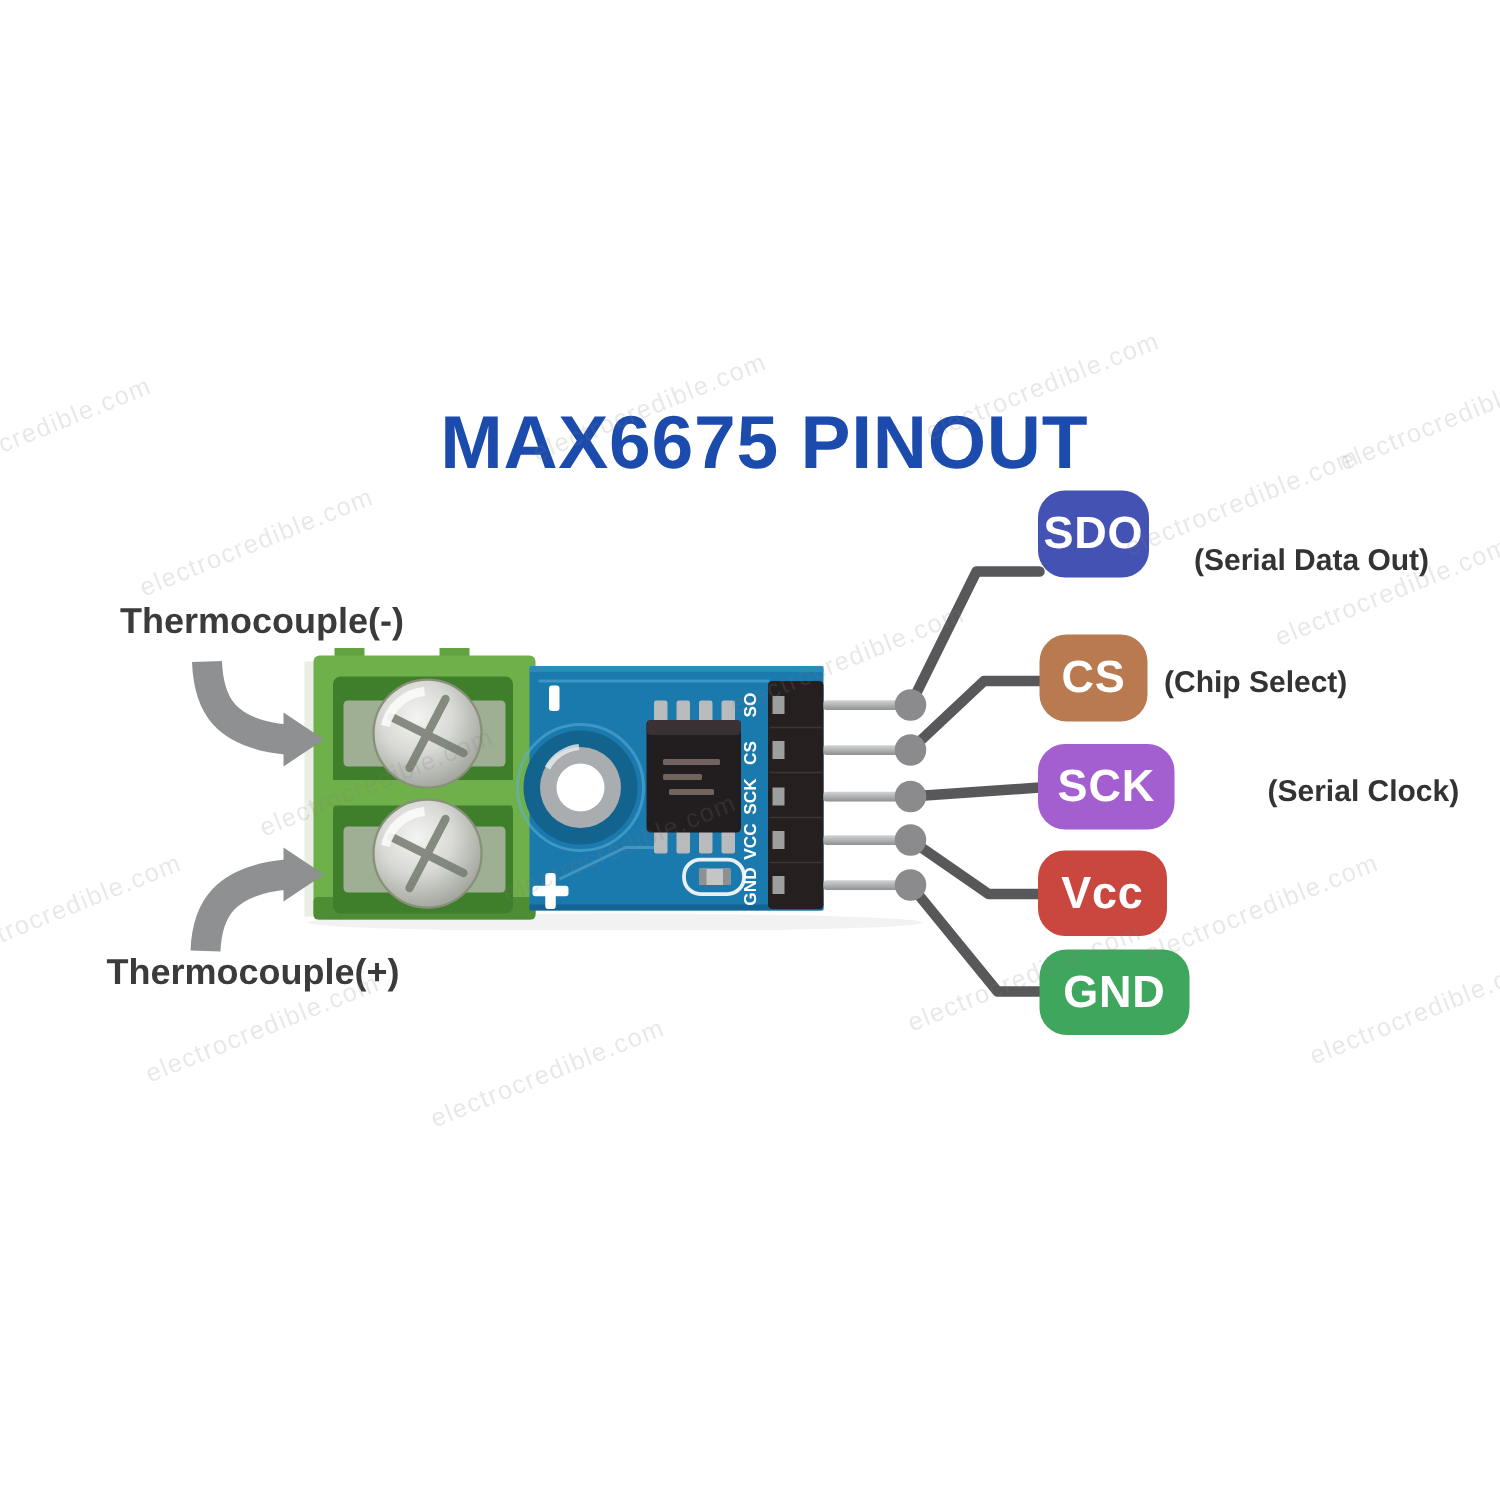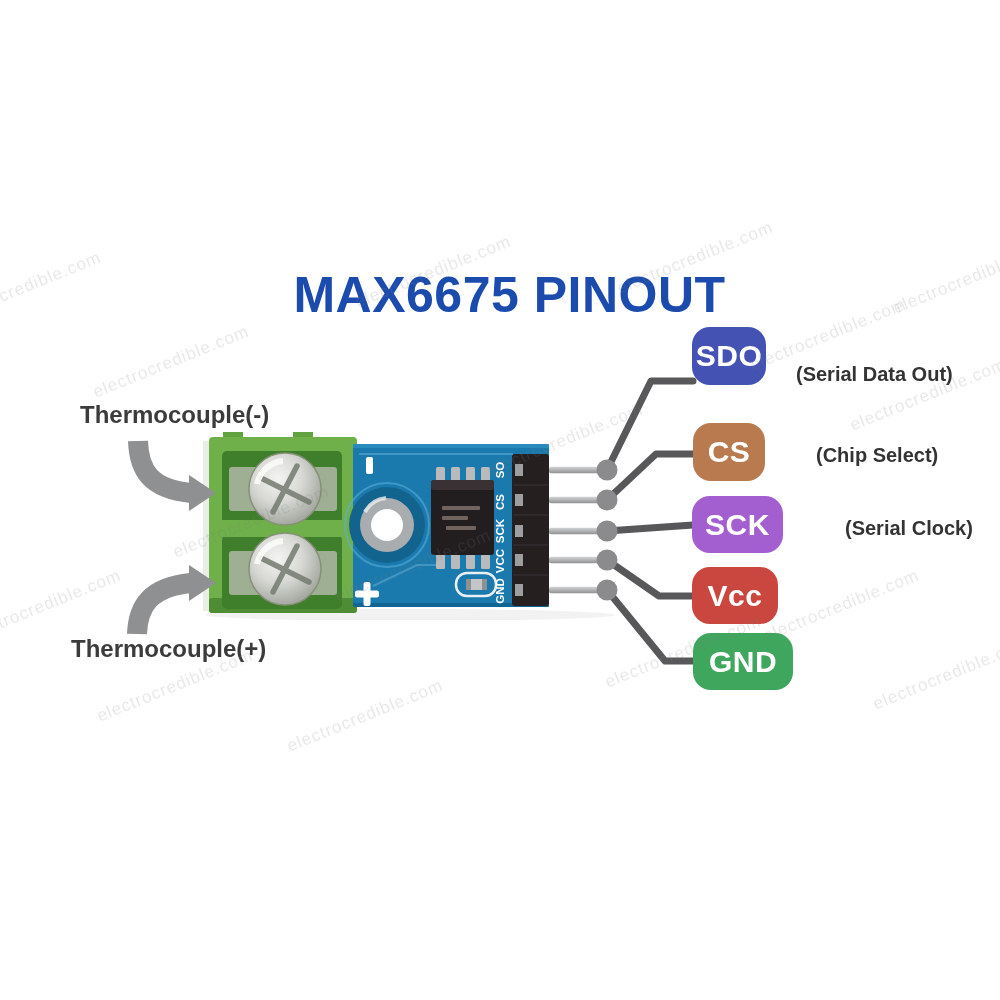--- a/index.html
+++ b/index.html
@@ -14,21 +14,21 @@
   .overlay-svg{position:absolute;left:0;top:0;width:1000px;height:1000px;z-index:3;pointer-events:none;}
   .badge{position:absolute;display:flex;align-items:center;justify-content:center;
          color:#ffffff;font-weight:800;font-size:30px;border-radius:18px;z-index:4;letter-spacing:.5px;}
   .b-sdo{left:692px;top:327px;width:74px;height:58px;}
   .b-cs {left:693px;top:423px;width:72px;height:58px;}
   .b-sck{left:692px;top:496px;width:91px;height:57px;}
   .b-vcc{left:692px;top:567px;width:86px;height:57px;}
   .b-gnd{left:693px;top:633px;width:100px;height:57px;}
   .desc{position:absolute;font-size:20px;font-weight:700;color:#333333;white-space:nowrap;z-index:4;}
   .d-sdo{left:796px;top:363px;}
-  .d-cs {left:816px;top:444px;}
+  .d-cs {left:776px;top:444px;}
   .d-sck{left:845px;top:517px;}
   .d-vcc{left:800px;top:588px;}
   .d-gnd{left:800px;top:655px;}
   .wm{position:absolute;font-size:17px;letter-spacing:1px;color:rgba(125,125,125,0.18);
       transform:rotate(-22deg);white-space:nowrap;z-index:6;pointer-events:none;}
 </style>
 </head>
 <body>
 
 <div class="canvas">

